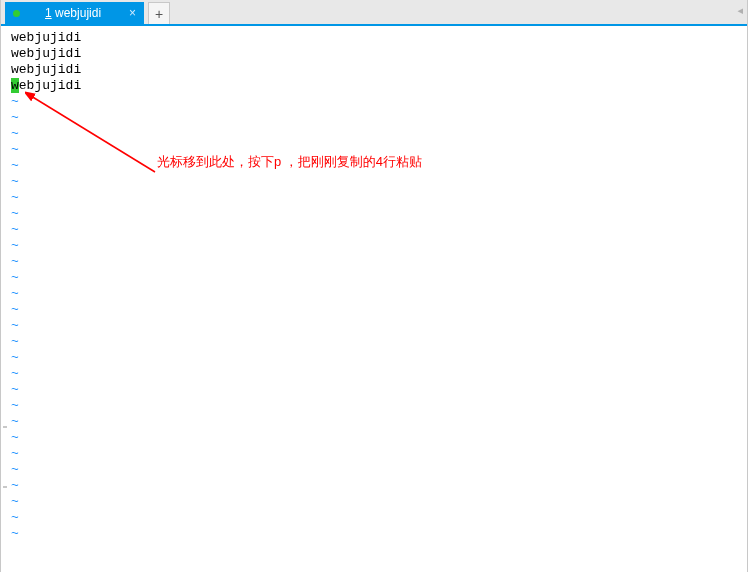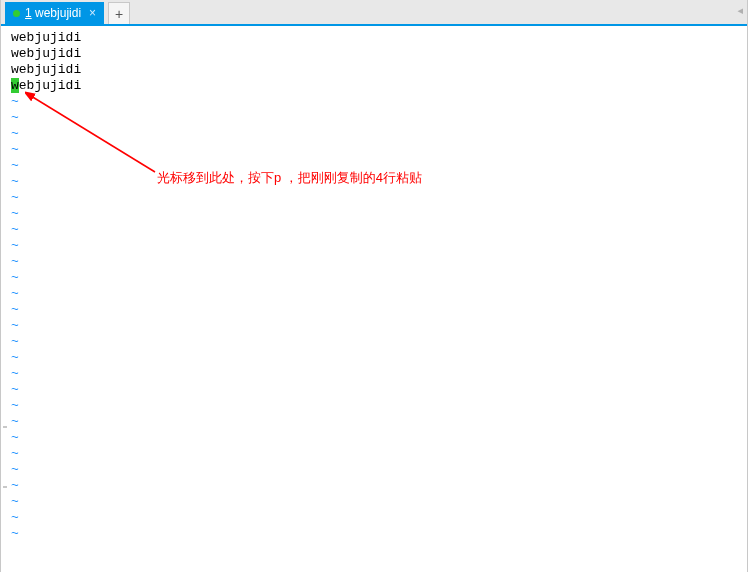--- a/index.html
+++ b/index.html
@@ -1,33 +1,33 @@
 <!DOCTYPE html>
 <html><head>
 <meta charset="utf-8">
 <style>
   * { margin: 0; padding: 0; box-sizing: border-box; }
   html, body { width: 748px; height: 572px; overflow: hidden; font-family: "Consolas", "Courier New", monospace; font-size: 13px; background: #ffffff; }
   .window { display: flex; flex-direction: column; width: 100%; height: 100%; border-left: 1px solid #c8c8c8; border-right: 1px solid #c8c8c8; }
   
   .tabbar { display: flex; align-items: flex-end; height: 26px; background: #e8e8e8; border-bottom: 2px solid #0096e6; padding-left: 4px; position: relative; }
-  .tab { display: flex; align-items: center; height: 22px; background: #0096e6; color: #ffffff; padding: 0 8px; font-family: Arial, sans-serif; font-size: 12px; cursor: pointer; }
+  .tab { display: flex; align-items: center; height: 22px; background: #0096e6; color: #ffffff; padding: 0 8px; font-family: Arial, sans-serif; font-size: 12px; cursor: pointer; gap: 20px; }
   .tab .dot { width: 7px; height: 7px; border-radius: 50%; background: #33cc33; margin-right: 5px; }
   .tab .title .n { text-decoration: underline; }
   .tab .close { margin-left: 8px; font-size: 12px; color: #cfeaff; }
   .newtab { width: 22px; height: 22px; margin-left: 4px; background: #f5f5f5; border: 1px solid #c8c8c8; border-bottom: none; display: flex; align-items: center; justify-content: center; font-family: Arial, sans-serif; font-size: 14px; color: #555; cursor: pointer; }
   .tabright { position: absolute; right: 4px; top: 4px; color: #b0b0b0; font-family: Arial, sans-serif; font-size: 11px; }
   
   .editor { flex: 1; position: relative; background: #ffffff; color: #000000; padding: 4px 0 0 10px; line-height: 16px; }
   .line { white-space: pre; height: 16px; }
   .cursor-char { background: #33cc33; color: #000000; }
   .tilde { color: #1e90ff; }
   
   .arrow { position: absolute; left: 24px; top: 64px; pointer-events: none; }
-  .annot { position: absolute; left: 156px; top: 144px; color: #ff0000; font-family: "Microsoft YaHei", Arial, sans-serif; font-size: 13px; white-space: pre; pointer-events: none; }
+  .annot { position: absolute; left: 156px; top: 128px; color: #ff0000; font-family: "Microsoft YaHei", Arial, sans-serif; font-size: 13px; white-space: pre; pointer-events: none; }
   
   .leftgutter { position: absolute; left: 0; top: 0; bottom: 0; width: 8px; }
   .gmark { position: absolute; left: 2px; width: 4px; height: 2px; background: #c8c8c8; }
 </style>
 </head>
 <body>
 
 <div class="window">
 
   <div class="tabbar">

